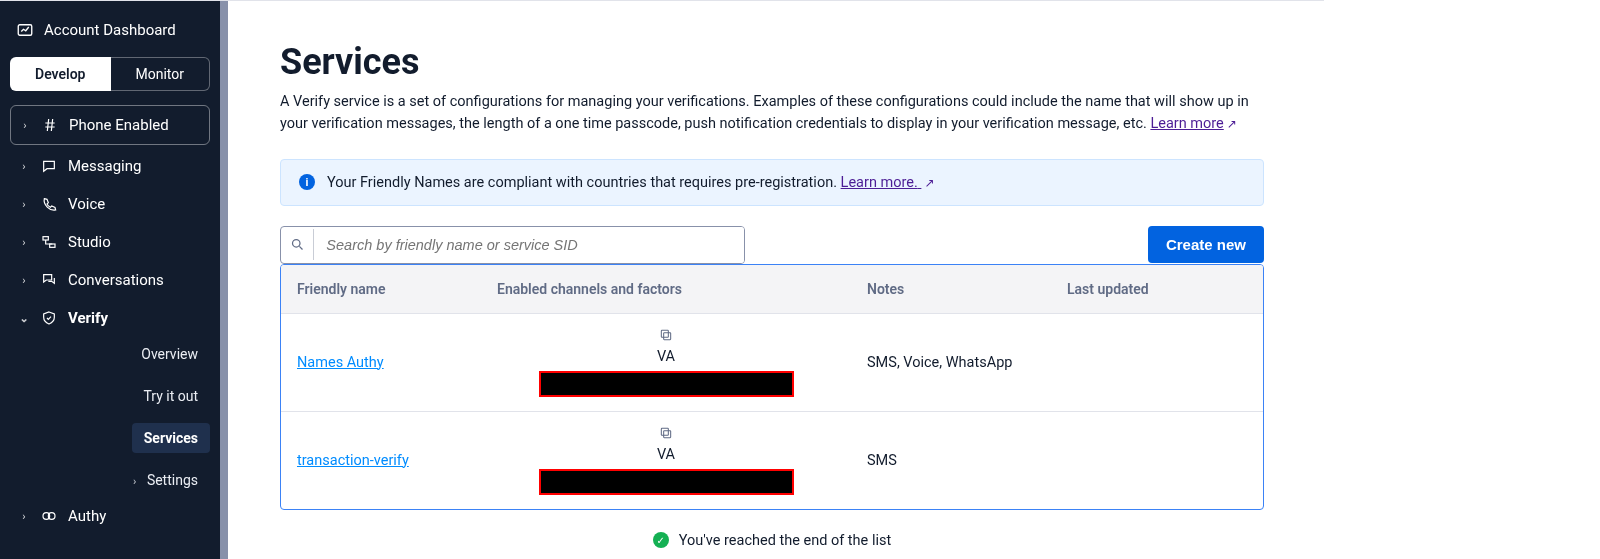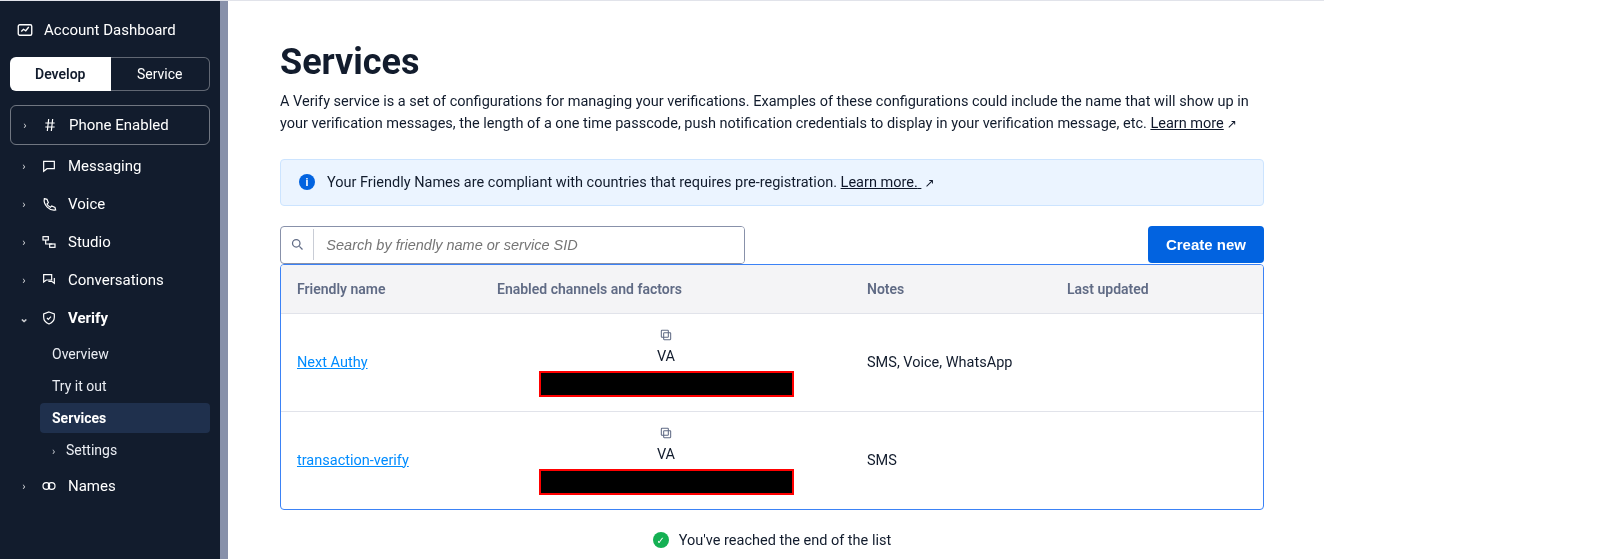--- a/index.html
+++ b/index.html
@@ -11,29 +11,29 @@
 .side-head span { font-size: 15px; }
 .tabs { display: flex; gap: 0; margin-bottom: 10px; }
 .tab { flex: 1; text-align: center; padding: 8px 16px; font-size: 14px; border: 1px solid #ffffff55; cursor: pointer; border-radius: 6px; }
 .tab.active { background: #fff; color: #121c2d; font-weight: 600; border-top-right-radius: 0; border-bottom-right-radius: 0; }
 .tab.inactive { background: transparent; color: #fff; border-left: none; border-top-left-radius: 0; border-bottom-left-radius: 0; }
 .nav-item { display: flex; align-items: center; gap: 10px; padding: 8px 8px; font-size: 15px; border-radius: 4px; cursor: pointer; }
 .nav-item .chev { width: 12px; text-align: center; font-size: 11px; opacity: .8; }
 .nav-item .icon { width: 18px; display: flex; align-items: center; justify-content: center; }
 .nav-item.boxed { border: 1px solid #ffffff66; border-radius: 6px; padding: 10px 8px; }
 .nav-item.bold { font-weight: 700; }
-.subnav { padding-left: 30px; display: flex; flex-direction: column; gap: 2px; }
+.subnav { padding-left: 30px; display: flex; flex-direction: column; gap: 12px; align-items: flex-end; }
 .sub-item { padding: 7px 12px; font-size: 14px; color: #eaedf3; border-radius: 4px; cursor: pointer; }
 .sub-item.active { background: #1f304d; font-weight: 700; color: #fff; }
 .sub-item .subchev { display: inline-block; width: 14px; font-size: 11px; opacity: .8; }
 .main { flex: 1; padding: 40px 60px 30px 60px; overflow: auto; position: relative; }
 .main::before { content: ""; position: absolute; left: 0; top: 0; bottom: 0; width: 8px; background: #8891aa; }
 h1 { font-size: 36px; font-weight: 700; margin-bottom: 8px; }
 .desc { font-size: 14.5px; color: #121c2d; line-height: 1.5; max-width: 1170px; }
-.desc a, .banner a { color: #0f172a; text-decoration: underline; }
+.desc a, .banner a { color: #4c1d95; text-decoration: underline; }
 .ext-icon { display: inline-block; margin-left: 3px; font-size: 12px; }
 .banner { margin-top: 24px; background: #ebf4ff; border: 1px solid #cce4ff; border-radius: 4px; padding: 14px 18px; display: flex; align-items: center; gap: 12px; font-size: 14.5px; }
 .banner .info-icon { width: 16px; height: 16px; border-radius: 50%; background: #0263e0; color: #fff; display: flex; align-items: center; justify-content: center; font-size: 11px; font-weight: 700; }
 .toolbar { display: flex; align-items: center; gap: 8px; margin-top: 20px; }
 .search-wrap { display: flex; align-items: center; border: 1px solid #8891aa; border-radius: 4px; overflow: hidden; width: 465px; }
 .search-wrap .s-icon { width: 36px; display: flex; align-items: center; justify-content: center; border-right: 1px solid #c9cdd6; color: #606b85; padding: 8px 0; }
 .search-wrap input { border: none; outline: none; padding: 10px 12px; font-size: 14.5px; font-style: italic; width: 100%; color: #606b85; }
 .spacer { flex: 1; }
 .btn-primary { background: #0263e0; color: #fff; border: none; padding: 10px 18px; border-radius: 4px; font-size: 15px; font-weight: 600; cursor: pointer; }
 .table { border: 1px solid #3b82f6; border-radius: 4px; overflow: hidden; }
@@ -61,21 +61,21 @@
         <svg width="18" height="18" viewBox="0 0 24 24" fill="none" stroke="#fff" stroke-width="1.8">
             <rect x="3" y="5" width="18" height="14" rx="2"></rect>
             <path d="M7 14l3-3 3 2 4-5"></path>
           </svg>
       </span>
       <span>Account Dashboard</span>
     </div>
 
     <div class="tabs">
       <div class="tab active">Develop</div>
-      <div class="tab inactive">Service</div>
+      <div class="tab inactive">Monitor</div>
     </div>
 
     <div class="nav-item boxed">
       <span class="chev">›</span>
       <span class="icon">
         <svg width="16" height="16" viewBox="0 0 24 24" fill="none" stroke="#fff" stroke-width="1.8">
             <path d="M5 9h14M5 15h14M10 3l-2 18M16 3l-2 18"></path>
           </svg>
       </span>
       <span>Phone Enabled</span>
@@ -143,21 +143,21 @@
     </div>
 
     <div class="nav-item">
       <span class="chev">›</span>
       <span class="icon">
         <svg width="16" height="16" viewBox="0 0 24 24" fill="none" stroke="#fff" stroke-width="1.8">
             <circle cx="8" cy="12" r="5"></circle>
             <circle cx="16" cy="12" r="5"></circle>
           </svg>
       </span>
-      <span>Names</span>
+      <span>Authy</span>
     </div>
   </aside>
 
   <main class="main">
     <h1>Services</h1>
     <p class="desc">
       <span>A Verify service is a set of configurations for managing your verifications. Examples of these configurations could include the name that will show up in your verification messages, the length of a one time passcode, push notification credentials to display in your verification message, etc. </span>
       <a href="#"><span>Learn more</span><span class="ext-icon">↗</span></a>
     </p>
 
@@ -185,21 +185,21 @@
 
     <div class="table">
       <div class="thead">
         <div class="th">Friendly name</div>
         <div class="th">Enabled channels and factors</div>
         <div class="th">Notes</div>
         <div class="th">Last updated</div>
       </div>
 
       <div class="trow">
-        <div class="td"><a href="#">Next Authy</a></div>
+        <div class="td"><a href="#">Names Authy</a></div>
         <div class="td sid-cell">
           <span class="copy-icon">
             <svg width="14" height="14" viewBox="0 0 24 24" fill="none" stroke="#606b85" stroke-width="1.8">
                 <rect x="8" y="8" width="12" height="12" rx="1"></rect>
                 <rect x="4" y="4" width="12" height="12" rx="1"></rect>
               </svg>
           </span>
           <span class="sid-prefix">VA</span>
           <span class="sid-redact"></span>
         </div>

